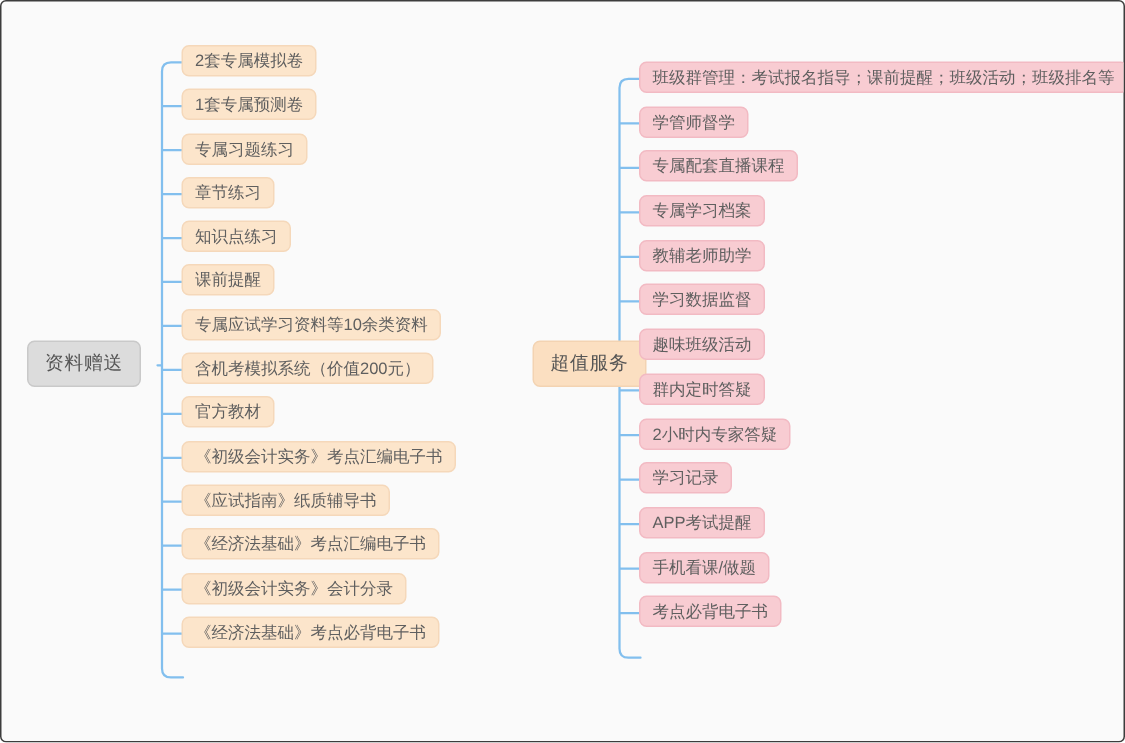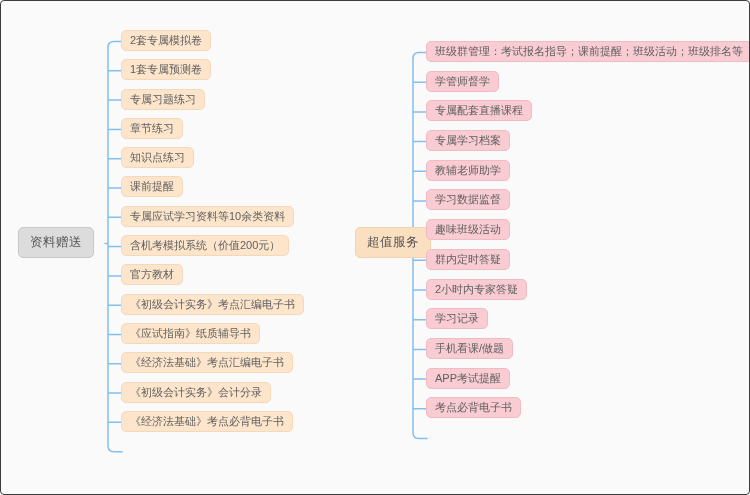--- a/index.html
+++ b/index.html
@@ -65,18 +65,18 @@
       <div class="node right-node">班级群管理：考试报名指导；课前提醒；班级活动；班级排名等</div>
       <div class="node right-node">学管师督学</div>
       <div class="node right-node">专属配套直播课程</div>
       <div class="node right-node">专属学习档案</div>
       <div class="node right-node">教辅老师助学</div>
       <div class="node right-node">学习数据监督</div>
       <div class="node right-node">趣味班级活动</div>
       <div class="node right-node">群内定时答疑</div>
       <div class="node right-node">2小时内专家答疑</div>
       <div class="node right-node">学习记录</div>
+      <div class="node right-node">APP考试提醒</div>
       <div class="node right-node">手机看课/做题</div>
-      <div class="node right-node">APP考试提醒</div>
       <div class="node right-node">考点必背电子书</div>
     </div>
   </div>
 </div>
 
 </body></html>

